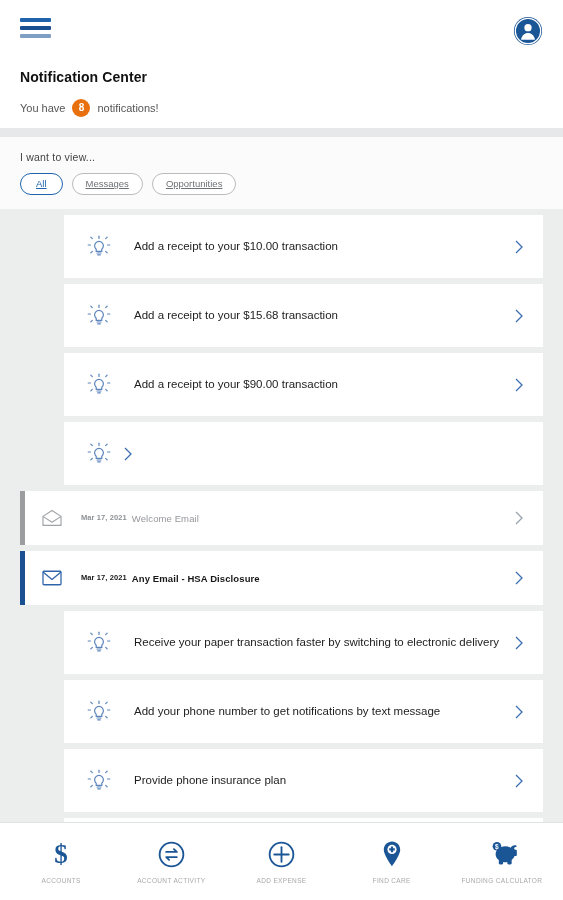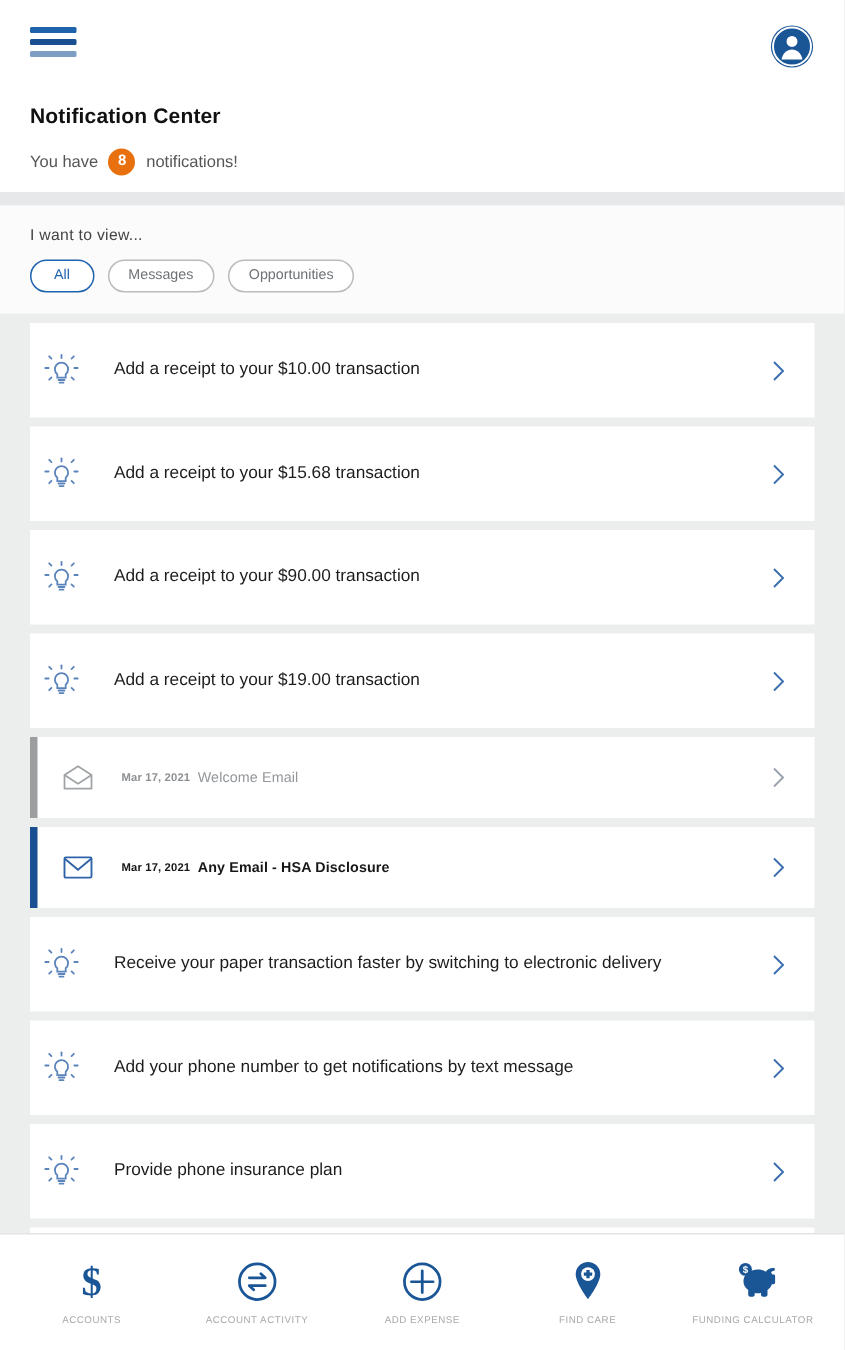--- a/index.html
+++ b/index.html
@@ -126,20 +126,21 @@
   }
 
   .chip {
     border-radius: 20px;
     padding: 4px 13px;
     font-size: 9.5px;
     cursor: pointer;
     background: #ffffff;
     line-height: 1.3;
     white-space: nowrap;
+    text-decoration: underline;
   }
   .chip.active {
     border: 1.4px solid #1f63ad;
     color: #1f63ad;
     padding: 4px 15px;
   }
   .chip.inactive {
     border: 1px solid #b9bcbf;
     color: #6e7276;
   }
@@ -156,20 +157,22 @@
     background: #ffffff;
     margin-bottom: 6px;
     display: flex;
     align-items: center;
     min-height: 63px;
     padding: 0 16px 0 0;
     position: relative;
   }
 
   .card.opportunity {
+    padding-left: 14px;
+    margin-left: 44px;
   }
 
   .card-icon {
     flex: 0 0 auto;
     width: 42px;
     display: flex;
     align-items: center;
     justify-content: center;
   }
 
@@ -401,21 +404,20 @@
             <line x1="10.7" y1="19.8" x2="13.3" y2="19.8"></line>
           <line x1="12" y1="1.2" x2="12" y2="3.4"></line>
             <line x1="3.4" y1="10" x2="1.2" y2="10"></line>
           <line x1="22.8" y1="10" x2="20.6" y2="10"></line>
             <line x1="5.3" y1="3.7" x2="3.8" y2="2.2"></line>
           <line x1="20.2" y1="2.2" x2="18.7" y2="3.7"></line>
             <line x1="5.3" y1="16.3" x2="3.8" y2="17.8"></line>
           <line x1="20.2" y1="17.8" x2="18.7" y2="16.3"></line>
         </svg>
       </div>
-      <div class="card-text">Add a receipt to your $19.00 transaction</div>
       <div class="chevron">
         <svg width="8" height="14" viewBox="0 0 8 14" fill="none" stroke="#3c6fb0" stroke-width="1.3">
             <polyline points="1,1 7,7 1,13"></polyline>
           </svg>
       </div>
     </div>
 
     <div class="card message">
       <div class="msg-stripe read"></div>
       <div class="msg-body">

